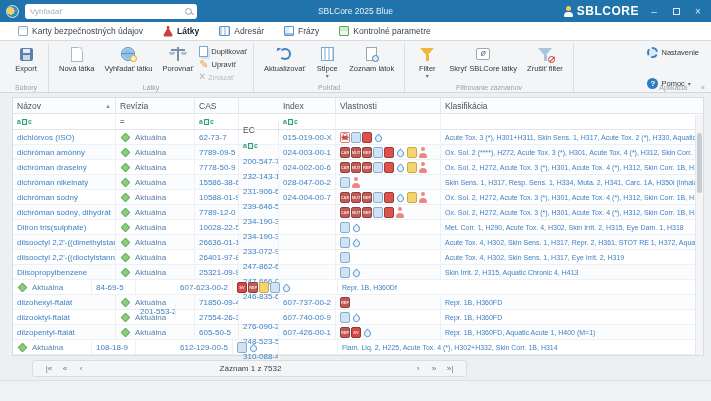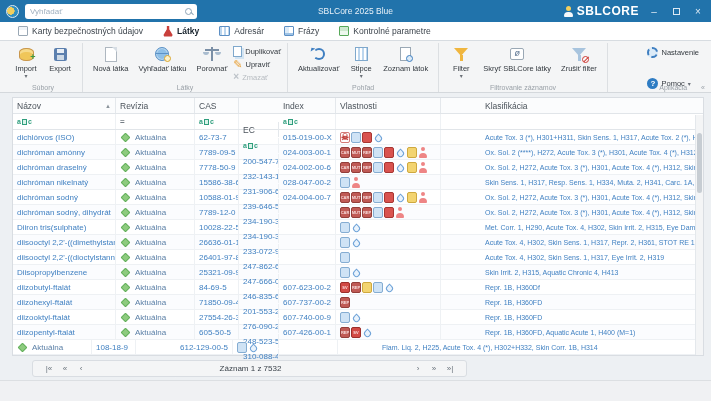--- a/index.html
+++ b/index.html
@@ -88,21 +88,21 @@
   .grid { position:absolute; left:12px; right:7px; top:97px; background:#fff; border:1px solid #d9dde2; }
   .g-head, .g-filter, .g-row { display:flex; align-items:center; }
   .g-head { height:16px; background:#fbfcfd; border-bottom:1px solid #e1e5e9; font-size:8.5px; color:#4b535b; }
   .g-filter { height:16px; background:#fff; border-bottom:1px solid #e1e5e9; }
   .g-row { height:15px; border-bottom:1px solid #eef1f4; font-size:8px; }
   .g-row.alt { background:#fbfcfe; }
   .c { padding:0 4px; overflow:hidden; white-space:nowrap; height:100%; display:flex; align-items:center; border-right:1px solid #eef1f4; }
   .g-head .c { border-right:1px solid #e4e8ec; }
   .col-name { width:103px; } .col-rev { width:79px; } .col-cas { width:44px; }
   .col-ec { width:40px;margin-top:48px; } .col-index { width:57px; } .col-props { width:105px; }
-  .col-class { flex:1; border-right:0 !important; font-size:7px;margin-left:40px; }
+  .col-class { flex:1; border-right:0 !important; font-size:7px; }
   .sort-ic { margin-left:auto; font-size:6px; color:#8a939b; }
   .blue { color:#4181c2; }
   .rev-txt { color:#5a7fa6; font-size:8px; }
   .diamond { width:7px; height:7px; background:#8ecb7f; border:1px solid #5fae57; border-radius:1px; transform:rotate(45deg); margin:0 6px 0 2px; flex:0 0 auto; }
   .f-contains { display:inline-flex; align-items:center; font-size:7px; color:#2f9e7d; font-weight:bold; gap:1px; }
   .f-box { width:5px; height:6px; border:1px solid #2f9e7d; background:#d9f2e8; display:inline-block; }
   .f-eq { font-size:8px; color:#757d84; font-weight:bold; }
 
   
   .chip { display:inline-flex; align-items:center; justify-content:center; width:10px; height:11px; border-radius:2px; margin-right:1px; flex:0 0 auto; font-size:4px; font-weight:bold; letter-spacing:0; }
@@ -179,27 +179,20 @@
       <span>Kontrolné parametre</span>
     </div>
   </div>
 
   <div class="ribbon">
 
     <div class="rgroup">
       <div class="rg-buttons">
         <div class="bigbtn">
           <span class="iconwrap">
-              <span class="ic-db"></span>
-            </span>
-          <span>Import</span>
-          <span class="caret">▾</span>
-        </div>
-        <div class="bigbtn">
-          <span class="iconwrap">
               <span class="ic-floppy"></span>
             </span>
           <span>Export</span>
         </div>
       </div>
       <div class="rg-label">Súbory</div>
     </div>
 
     <div class="rgroup">
       <div class="rg-buttons">
@@ -525,21 +518,20 @@
       <div class="c col-cas blue">25321-09-9</div>
       <div class="c col-ec blue">246-835-6</div>
       <div class="c col-index blue"></div>
       <div class="c col-props">
             <span class="chip chip-resp"></span>
             <span class="chip chip-drop"></span>
           </div>
       <div class="c col-class blue">Skin Irrit. 2, H315, Aquatic Chronic 4, H413</div>
     </div>
         <div class="g-row">
-      <div class="c col-name blue">diizobutyl-ftalát</div>
       <div class="c col-rev">
         <span class="diamond"></span>
         <span class="rev-txt">Aktuálna</span>
       </div>
       <div class="c col-cas blue">84-69-5</div>
       <div class="c col-ec blue">201-553-2</div>
       <div class="c col-index blue">607-623-00-2</div>
       <div class="c col-props">
             <span class="chip chip-svhc"></span>
             <span class="chip chip-repr"></span>

